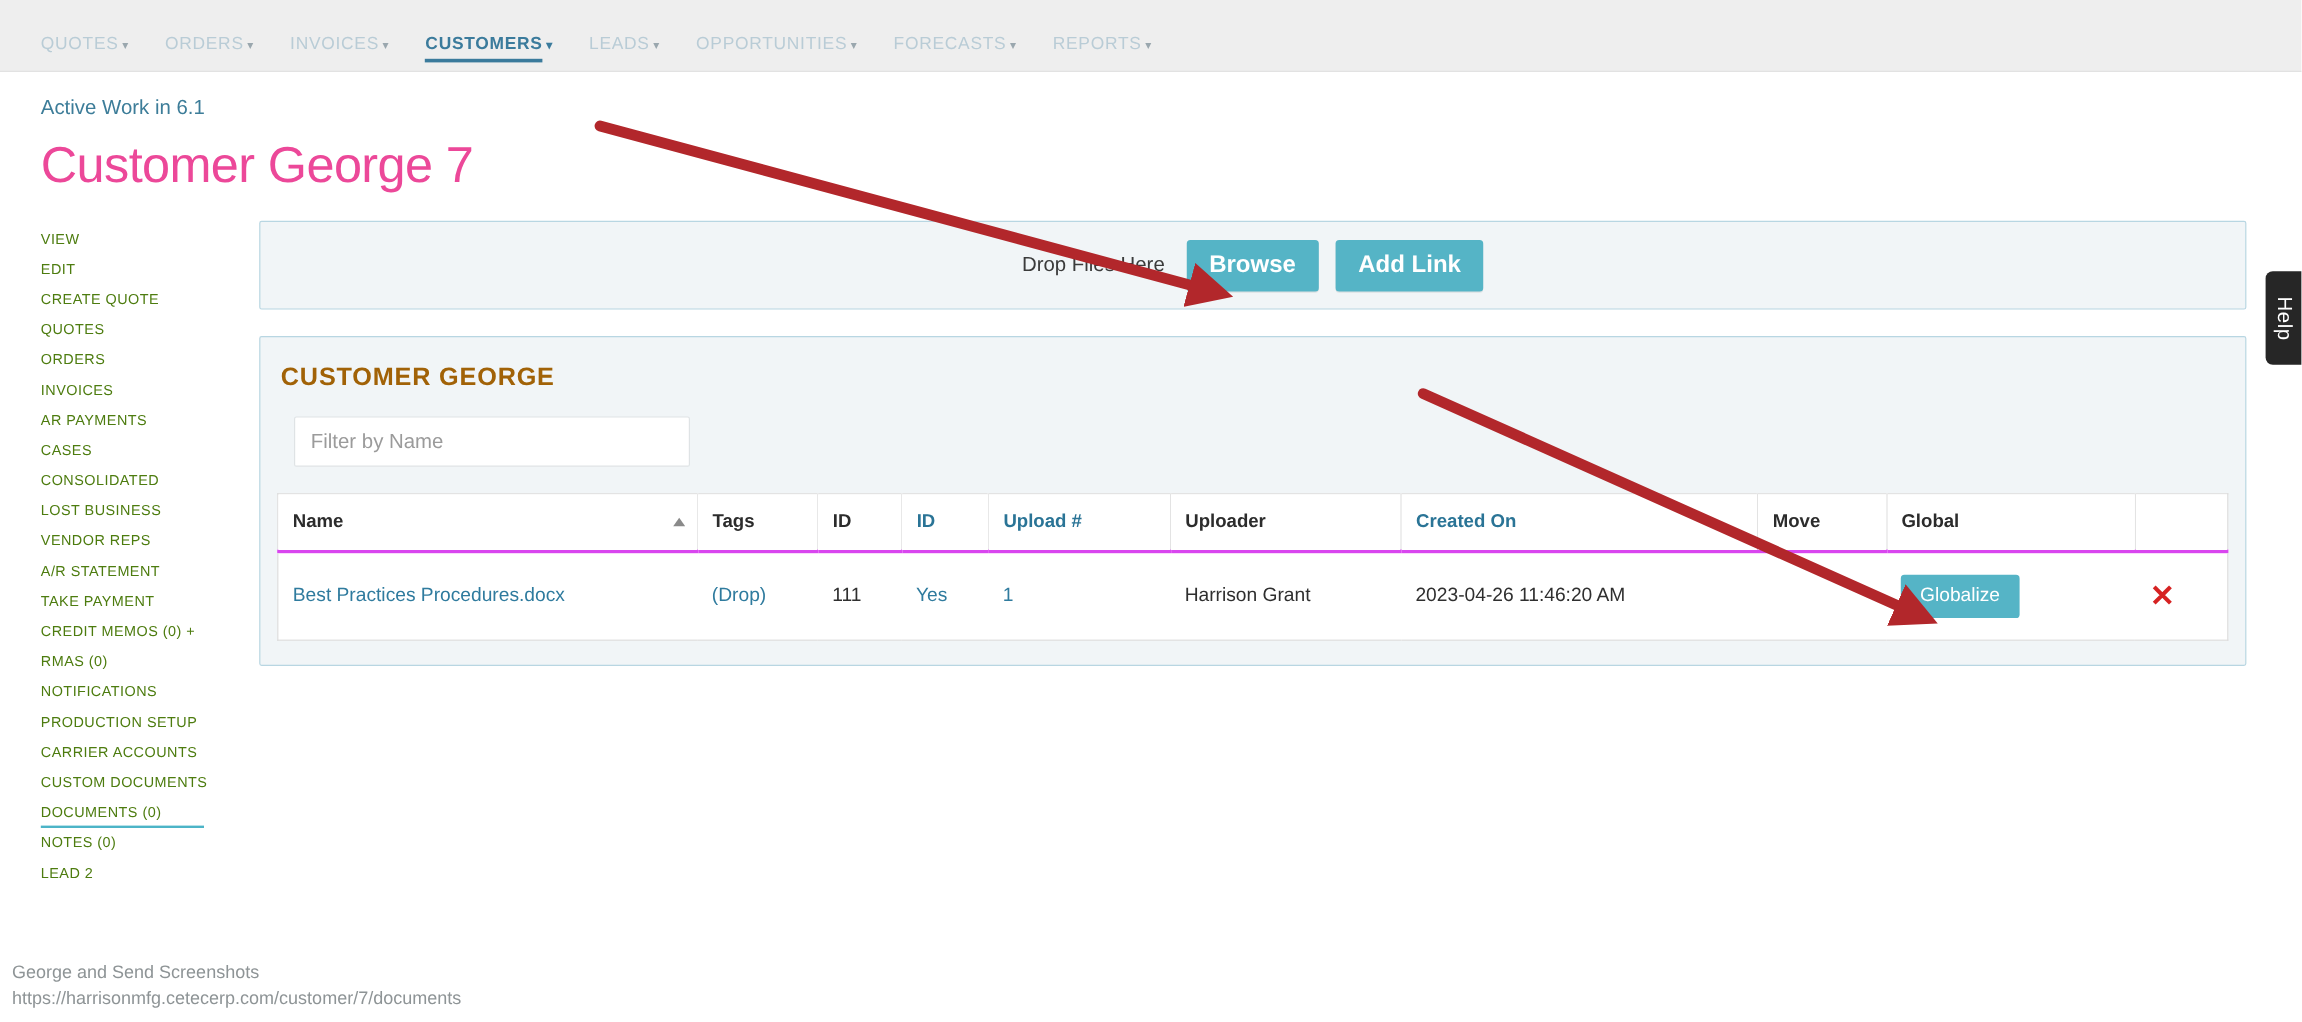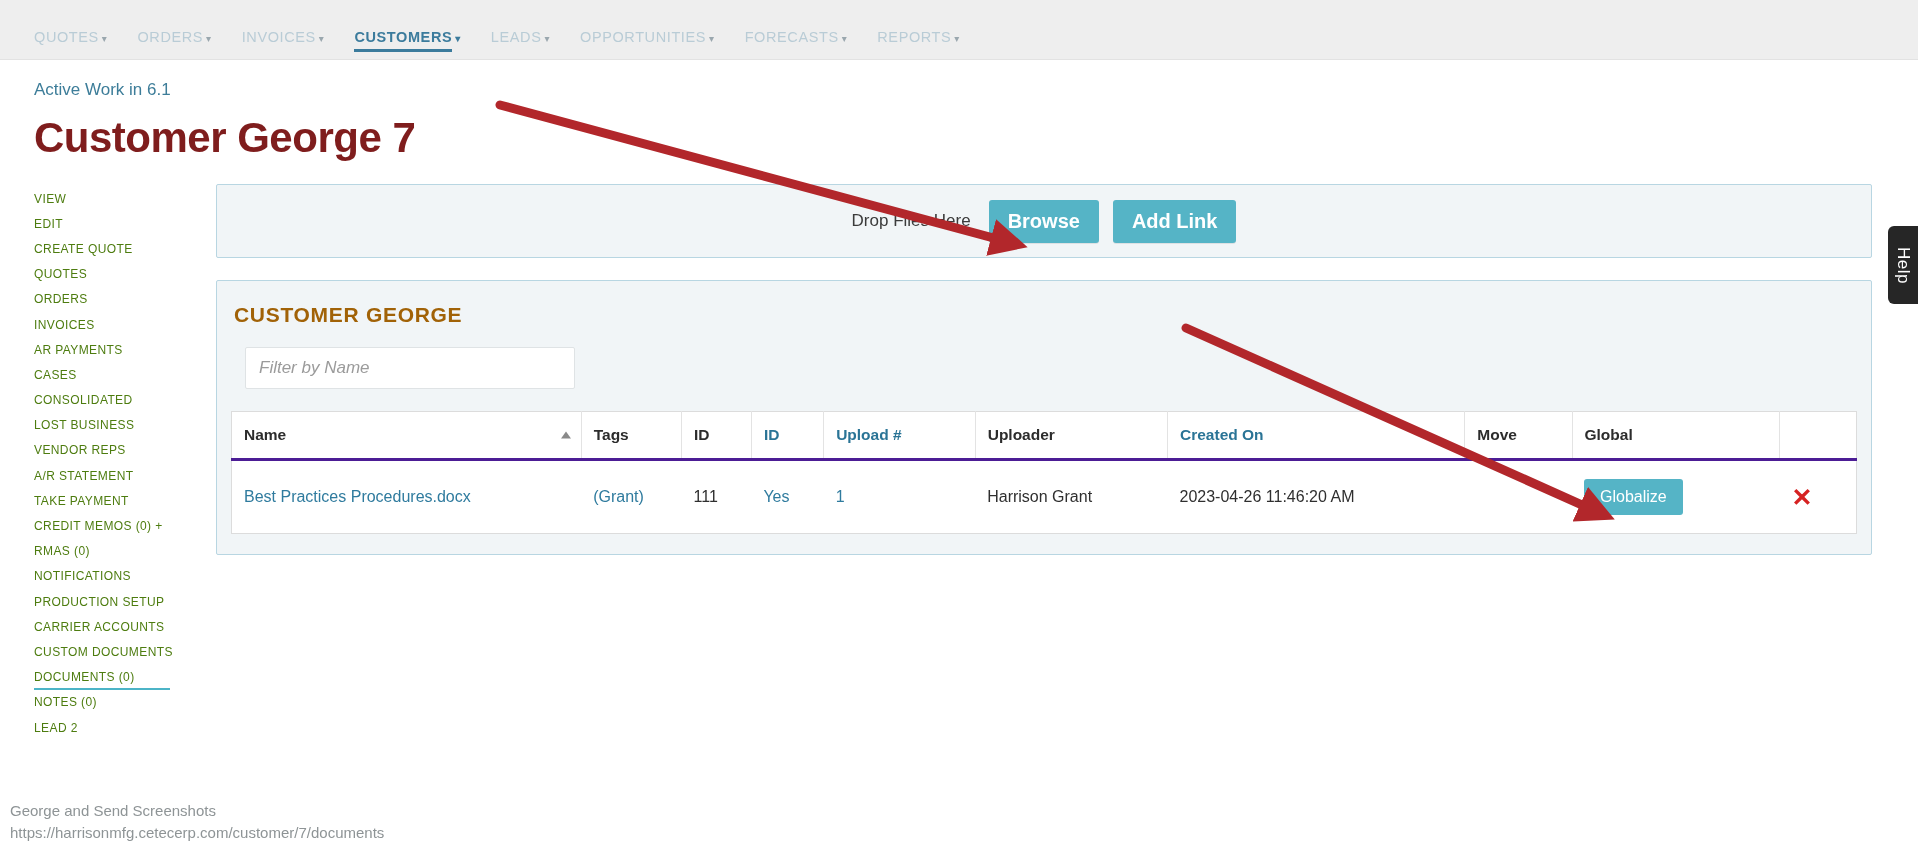--- a/index.html
+++ b/index.html
@@ -51,22 +51,22 @@
   .breadcrumb {
     margin: 20px 0 0 34px;
     font-size: 17px;
     color: #3d7d99;
     cursor: pointer;
     display: inline-block;
   }
   .page-title {
     margin: 14px 0 0 34px;
     font-size: 42px;
-    font-weight: 700;
-    color: #7f1d1d;
+    font-weight: 400;
+    color: #ec4899;
     letter-spacing: -0.5px;
   }
 
   
   .body-wrap { display: flex; align-items: flex-start; }
   .sidebar {
     width: 196px;
     flex: 0 0 196px;
     padding: 24px 0 0 34px;
   }
@@ -139,40 +139,39 @@
     width: 330px;
     height: 42px;
     margin: 0 0 22px 14px;
     border: 1px solid #dfe3e5;
     background: #ffffff;
     border-radius: 2px;
     padding: 12px 13px;
     font-size: 17px;
     color: #333;
     font-family: "Liberation Sans", sans-serif;
-    font-style: italic;
   }
   .filter-input::placeholder { color: #9b9b9b; }
 
   table.doc-table {
     width: 100%;
     border-collapse: collapse;
     background: #ffffff;
     border: 1px solid #dcdcdc;
     table-layout: fixed;
   }
   table.doc-table thead th {
     font-size: 15.5px;
     font-weight: 700;
     color: #2c2c2c;
     text-align: left;
     padding: 14px 12px;
     background: #ffffff;
     border-right: 1px solid #e3e3e3;
-    border-bottom: 3px solid #4c1d95;
+    border-bottom: 3px solid #d946ef;
     vertical-align: middle;
     position: relative;
     white-space: nowrap;
     overflow: hidden;
   }
   table.doc-table thead th:last-child { border-right: none; }
   table.doc-table thead th.link-head { color: #2a7496; cursor: pointer; }
   .sort-asc {
     position: absolute;
     right: 10px; top: 50%;
@@ -360,21 +359,21 @@
             <th class="c-global">Global</th>
             <th class="c-del"></th>
           </tr>
         </thead>
         <tbody>
           <tr>
             <td class="c-name">
               <span class="cell-link">Best Practices Procedures.docx</span>
             </td>
             <td class="c-tags">
-              <span class="cell-link">(Grant)</span>
+              <span class="cell-link">(Drop)</span>
             </td>
             <td class="c-id1">111</td>
             <td class="c-id2">
               <span class="cell-link">Yes</span>
             </td>
             <td class="c-upload">
               <span class="cell-link">1</span>
             </td>
             <td class="c-uploader">Harrison Grant</td>
             <td class="c-created">2023-04-26 11:46:20 AM</td>

